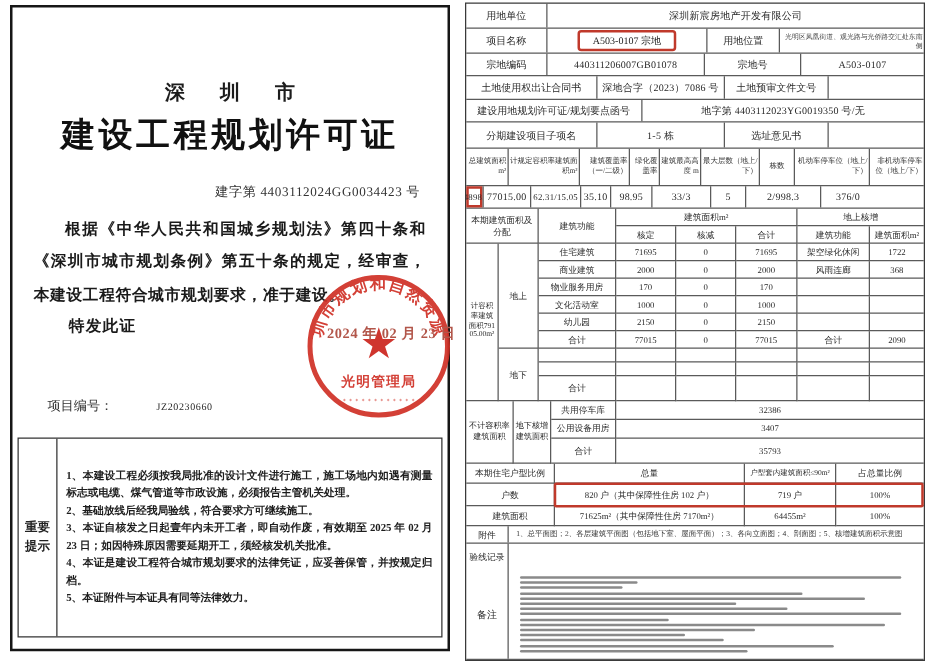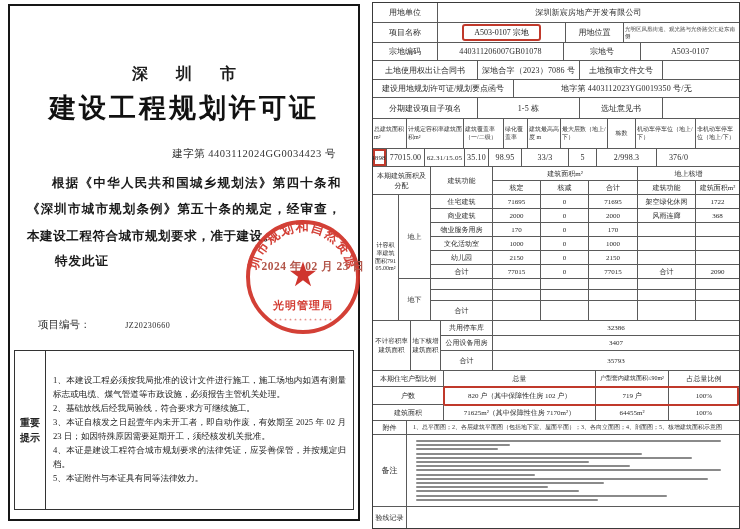--- a/index.html
+++ b/index.html
@@ -30,30 +30,30 @@
   .notes{
     position:absolute;left:4px;top:344px;width:340px;height:160px;
     border:1px solid #333;box-sizing:border-box;display:flex;
   }
   .notes-label{
     width:30px;border-right:1px solid #333;display:flex;flex-direction:column;
     align-items:center;justify-content:center;font-size:10px;font-weight:bold;
     line-height:1.5;color:#222;flex:none;
   }
   .notes-body{flex:1;padding:6px 7px;display:flex;flex-direction:column;justify-content:center;}
-  .note-item{font-size:8.6px;font-weight:400;line-height:1.62;color:#1d1d1d;text-align:justify;}
+  .note-item{font-size:8.6px;font-weight:700;line-height:1.62;color:#1d1d1d;text-align:justify;}
   
   .sheet{
     position:absolute;left:372px;top:2px;width:366px;height:525px;
     border:1.5px solid #3a3a3a;box-sizing:content-box;background:#fff;
     font-family:"Liberation Serif","DejaVu Serif",serif;
   }
   .trow{display:flex;border-bottom:1px solid #5a5a5a;box-sizing:border-box;}
   .tc{border-right:1px solid #5a5a5a;display:flex;align-items:center;justify-content:center;
-    text-align:left;box-sizing:border-box;overflow:hidden;padding:0 1px;}
+    text-align:right;box-sizing:border-box;overflow:hidden;padding:0 1px;}
   .tc:last-child{border-right:0;}
   .lab{font-size:8px;color:#2a2a2a;}
   .val{font-size:8px;color:#2a2a2a;letter-spacing:.2px;}
   .tiny{font-size:5.5px;color:#444;}
   .h6{font-size:6px;line-height:1.25;color:#333;}
   .redbox-inline{border:2px solid #c0392b;border-radius:3px;padding:1px 10px;font-size:8px;}
   .redcell{box-shadow:inset 0 0 0 2px #c0392b;}
   
   .agrid{display:grid;grid-template-columns:26px 32px 62px 48px 48px 49px 58px 43px;
     grid-template-rows:14px 14px repeat(6,14px) 11px 11px 20px;box-sizing:border-box;}
@@ -285,20 +285,25 @@
 
     <div class="ac">建筑面积</div>
     <div class="ac">71625m²（其中保障性住房 7170m²）</div>
     <div class="ac">64455m²</div>
     <div class="ac nbr">100%</div>
   </div>
 
   <div class="trow" style="height:14px">
     <div class="tc lab" style="width:34px;font-size:7px">附件</div>
     <div class="tc" style="width:332px;font-size:6px;justify-content:flex-start;padding-left:6px;color:#333">1、总平面图；2、各层建筑平面图（包括地下室、屋面平面）；3、各向立面图；4、剖面图；5、核增建筑面积示意图</div>
+  </div>
+
+  <div class="trow" style="height:21px;border-bottom:0">
+    <div class="tc lab" style="width:34px;font-size:7px">验线记录</div>
+    <div class="tc" style="width:332px"></div>
   </div>
 
   <div class="trow" style="height:72px">
     <div class="tc lab" style="width:34px;font-size:8px">备注</div>
     <div class="rlines">
         <div class="rline" style="width: 97%;"></div>
         <div class="rline" style="width: 30%;"></div>
         <div class="rline" style="width: 26%;"></div>
         <div class="rline" style="width: 72%;"></div>
         <div class="rline" style="width: 88%;"></div>
@@ -307,18 +312,13 @@
         <div class="rline" style="width: 97%;"></div>
         <div class="rline" style="width: 38%;"></div>
         <div class="rline" style="width: 93%;"></div>
         <div class="rline" style="width: 60%;"></div>
         <div class="rline" style="width: 42%;"></div>
         <div class="rline" style="width: 52%;"></div>
         <div class="rline" style="width: 80%;"></div>
         <div class="rline" style="width: 58%;"></div>
       </div>
   </div>
-
-  <div class="trow" style="height:21px;border-bottom:0">
-    <div class="tc lab" style="width:34px;font-size:7px">验线记录</div>
-    <div class="tc" style="width:332px"></div>
-  </div>
 </div>
 
 </body></html>

